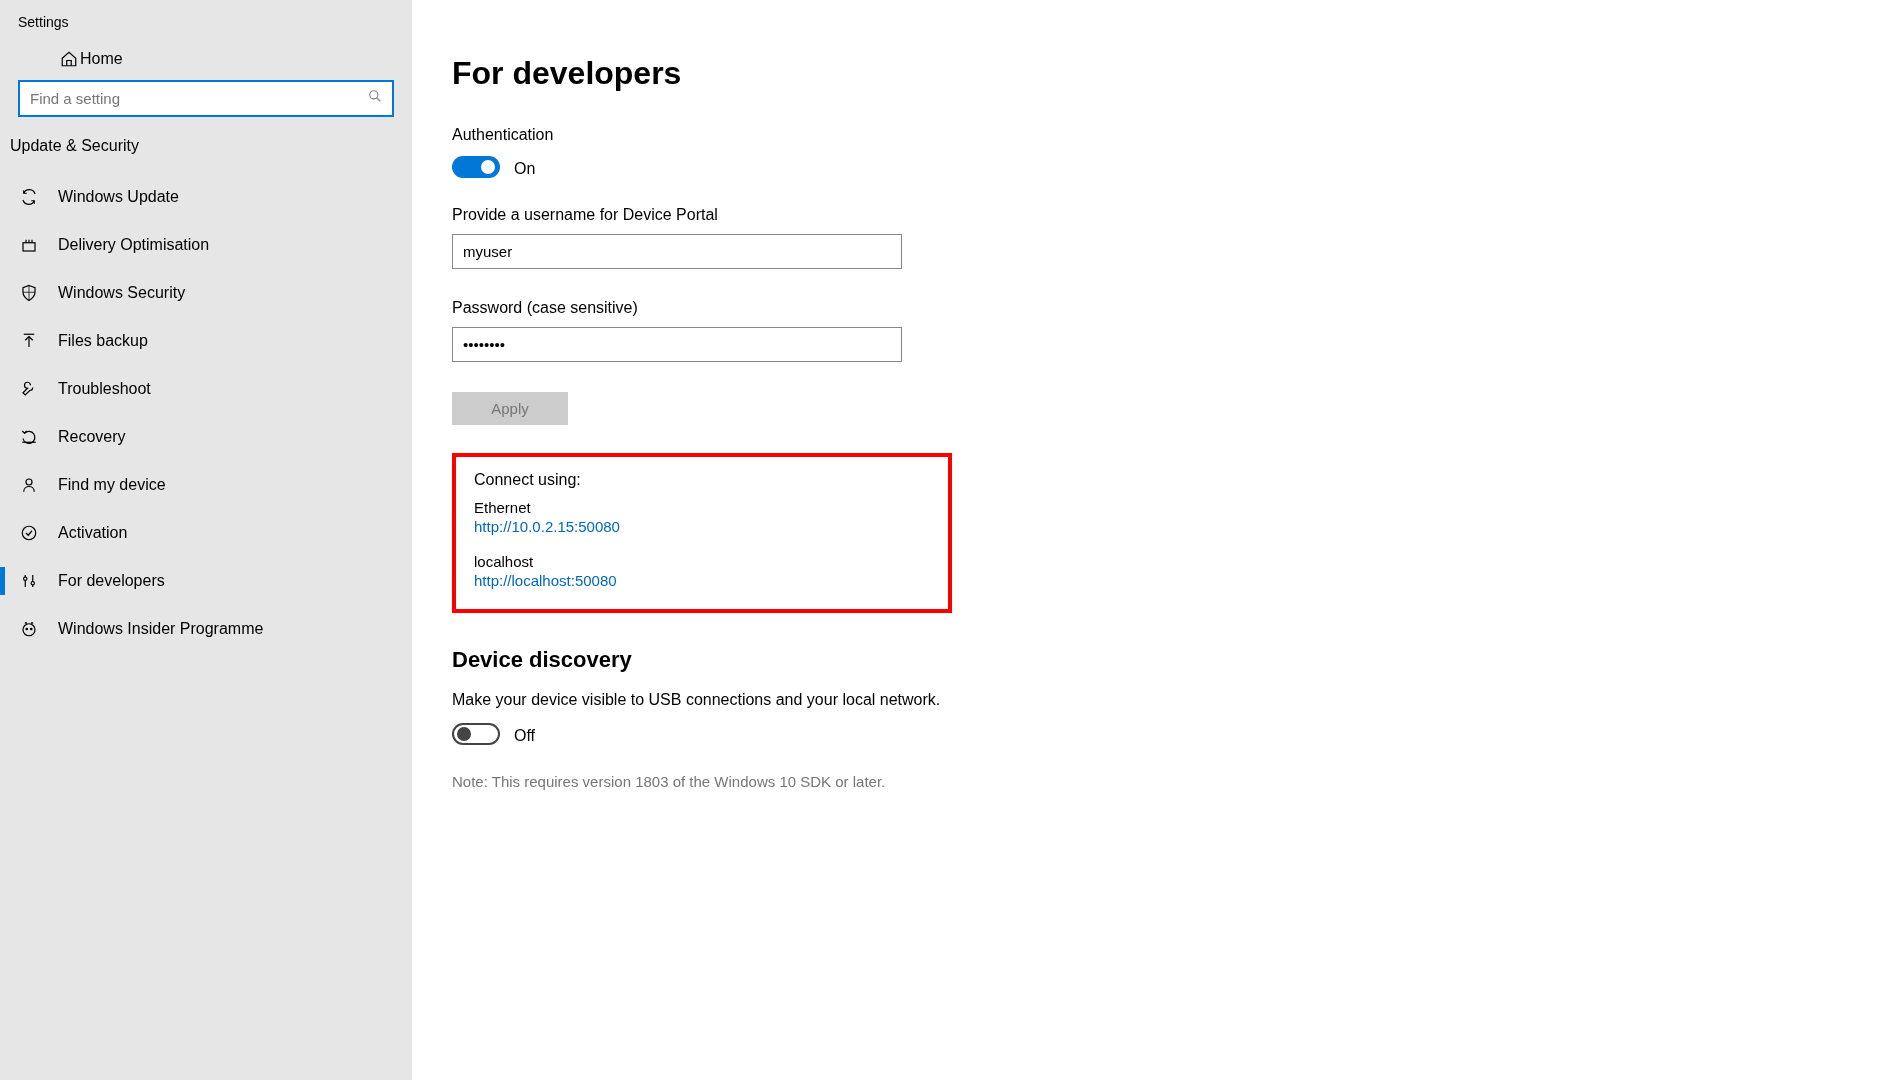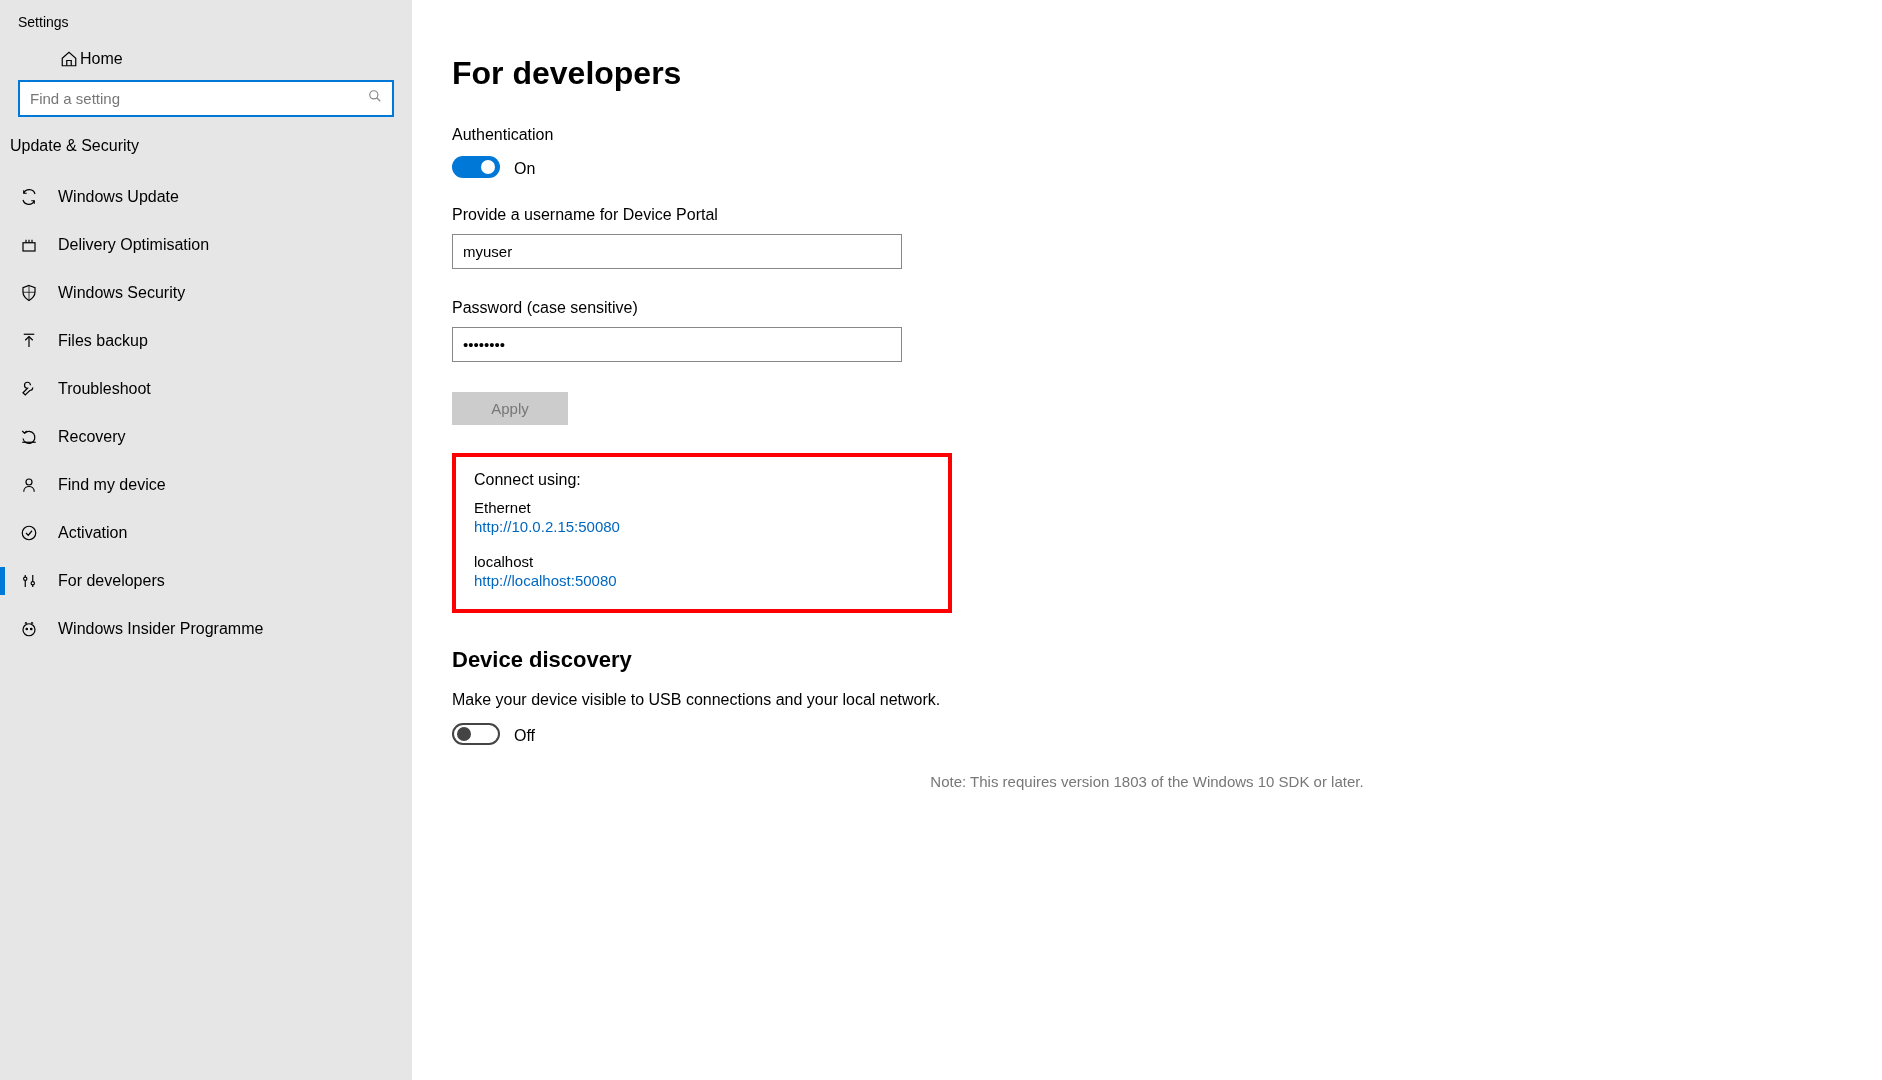--- a/index.html
+++ b/index.html
@@ -147,21 +147,21 @@
     .connect-group { margin-bottom:18px; }
     .connect-group:last-child { margin-bottom:0; }
     .connect-name { font-size:15px; margin-bottom:2px; }
     .connect-link { color:#0067c0; font-size:15px; cursor:pointer; }
     .section-heading {
       font-size: 22px;
       font-weight: 600;
       margin-bottom: 18px;
     }
     .desc { font-size:16px; margin-bottom:14px; }
-    .note { color:#777; font-size:15px; margin-top:12px;text-align:center; }
+    .note { color:#777; font-size:15px; margin-top:12px; }
     svg { display:block; }
   </style>
 </head>
 <body>
 
 <div class="sidebar">
   <div class="sidebar-title">Settings</div>
 
   <div class="home-row">
     <span class="icon">

